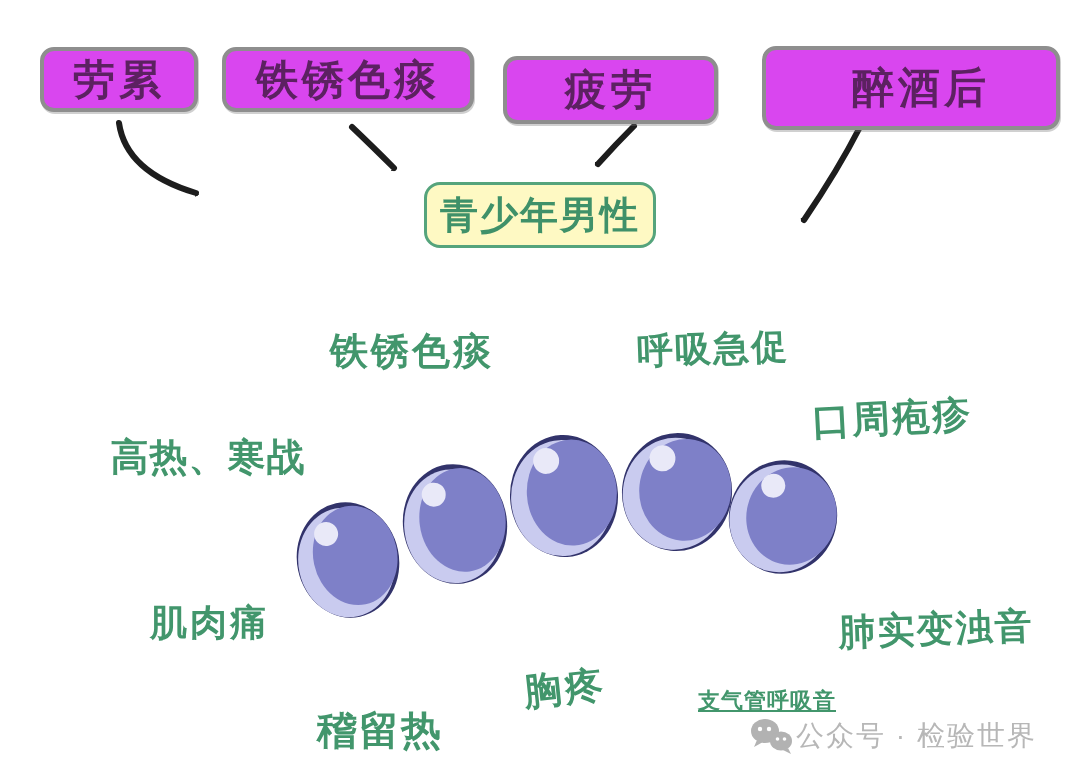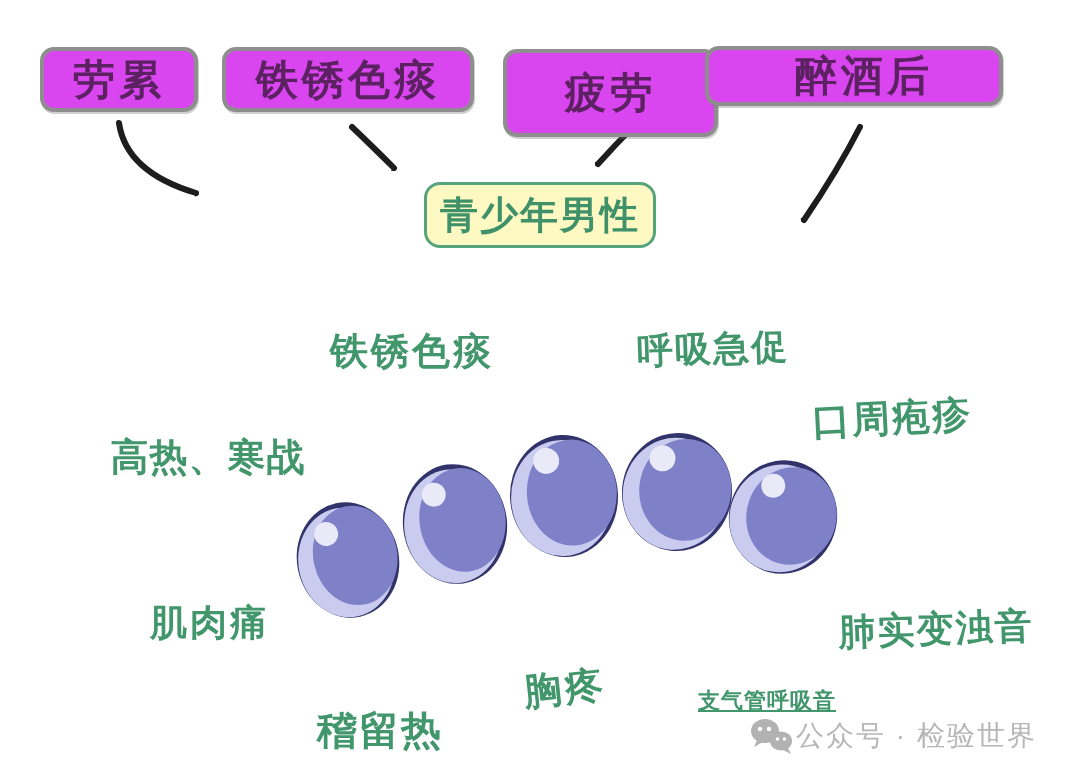--- a/index.html
+++ b/index.html
@@ -24,22 +24,22 @@
   }
   .cause-box span{
     color:#5c2161;
     font-size:42px;
     font-weight:bold;
     letter-spacing:4px;
     line-height:1;
   }
   #cause-1{left:40px;top:47px;width:158px;height:65px;}
   #cause-2{left:222px;top:47px;width:252px;height:65px;}
-  #cause-3{left:503px;top:49px;width:215px;height:88px;}
-  #cause-4{left:705px;top:46px;width:298px;height:60px;padding-left:20px;}
+  #cause-3{left:503px;top:56px;width:215px;height:68px;}
+  #cause-4{left:762px;top:46px;width:298px;height:84px;padding-left:20px;}
 
   
   .subject-box{
     position:absolute;
     left:424px;top:182px;width:232px;height:66px;
     box-sizing:border-box;
     background:#fef9c3;
     border:3px solid #55a47c;
     border-radius:16px;
     display:flex;align-items:center;justify-content:center;

